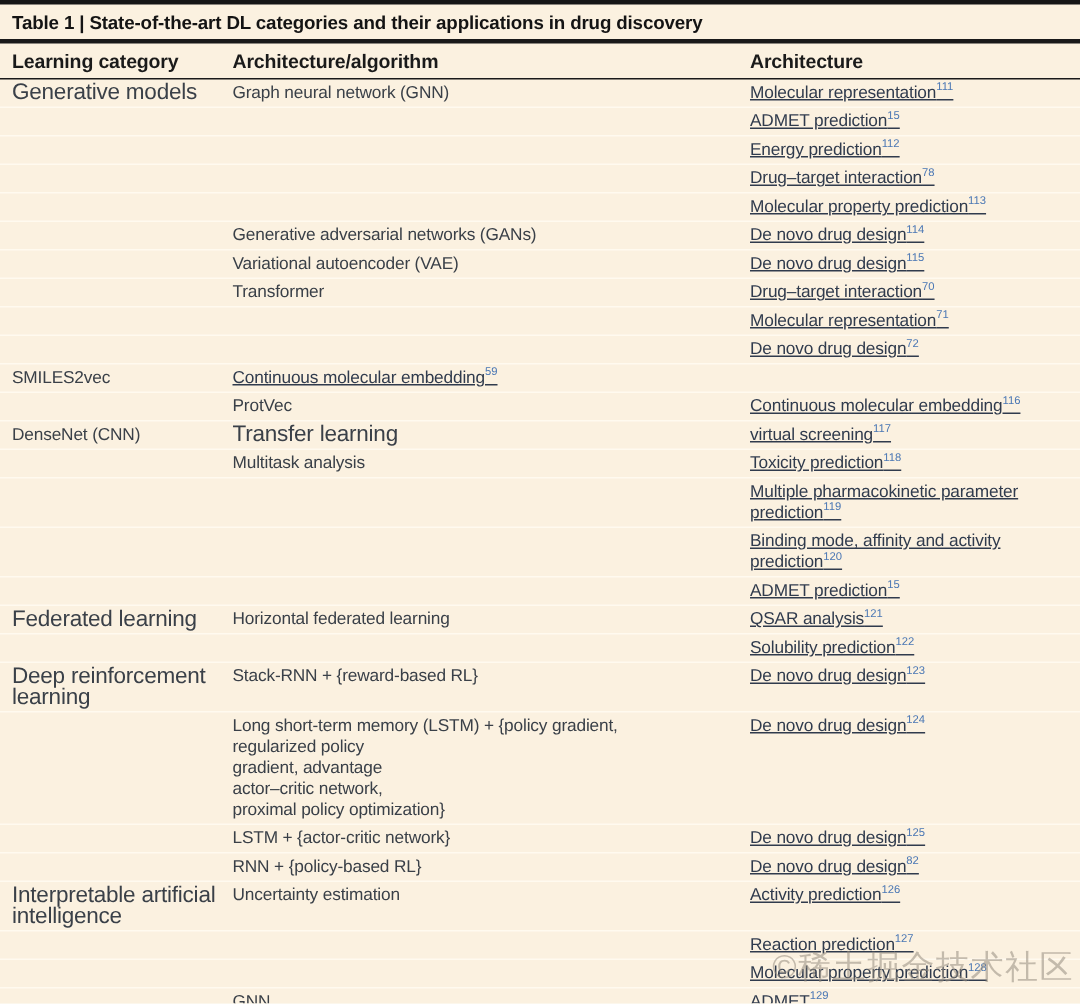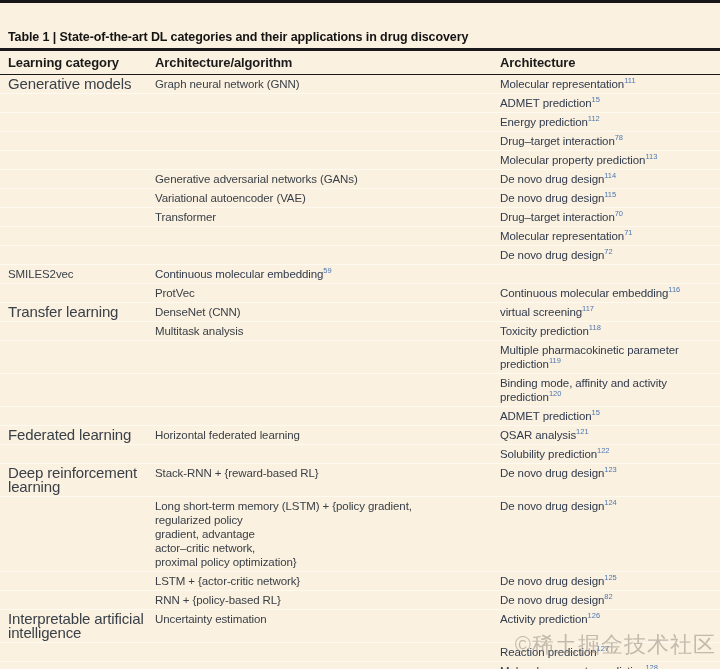--- a/index.html
+++ b/index.html
@@ -1,29 +1,29 @@
 <!DOCTYPE html>
 <html><head>
 <meta charset="utf-8">
 <style>
   html,body{margin:0;padding:0;}
   body{font-family:"Liberation Sans","DejaVu Sans",sans-serif;background:#ffffff;}
   #page{position:relative;width:720px;height:669px;background:#fbf1e0;overflow:hidden;}
   .top-bar{height:3px;background:#161616;width:100%;}
-  .title{font-size:12.5px;font-weight:bold;color:#141414;padding:5px 8px 4px 8px;letter-spacing:-0.1px;margin-top:22px;}
+  .title{font-size:12.5px;font-weight:bold;color:#141414;padding:5px 8px 4px 8px;letter-spacing:-0.1px;}
   .rule-thick{height:2.5px;background:#1a1a1a;width:100%;}
   .rule-thin{height:1.5px;background:#1a1a1a;width:100%;}
   .grid-row{display:grid;grid-template-columns:147px 345px 1fr;padding:0 6px 0 8px;box-sizing:border-box;}
   .header-row{padding-top:4px;padding-bottom:4px;}
   .header-cell{font-size:13px;font-weight:bold;color:#1a1a1a;letter-spacing:-0.1px;}
   .row{border-bottom:1px solid #fffaef;}
   .cell{font-size:11.5px;color:#3a4048;line-height:14px;padding:2px 4px 2px 0;letter-spacing:-0.1px;}
   .cell.cat{white-space:pre-line;font-size:15px;letter-spacing:-0.15px;}
   .cell.arch{white-space:pre-line;}
-  .cell.app{color:#303b4d;}
+  .cell.app{color:#303b4d;text-decoration:underline;}
   sup.ref{color:#4a77b4;font-size:7.5px;line-height:0;vertical-align:super;letter-spacing:0;}
   .watermark{position:absolute;top:630px;right:4px;font-size:22px;color:rgba(150,140,128,0.55);letter-spacing:1px;pointer-events:none;}
 </style>
 </head>
 <body>
 
 <div id="page">
   <div class="top-bar"></div>
 
   <div class="title">Table 1 | State-of-the-art DL categories and their applications in drug discovery</div>
@@ -92,22 +92,22 @@
       <div class="grid-row row">
         <div class="cell arch">SMILES2vec</div>
         <div class="cell app"><span>Continuous molecular embedding</span><sup class="ref">59</sup></div>
       </div>
       <div class="grid-row row">
         <div class="cell cat"></div>
         <div class="cell arch">ProtVec</div>
         <div class="cell app"><span>Continuous molecular embedding</span><sup class="ref">116</sup></div>
       </div>
       <div class="grid-row row">
+        <div class="cell arch">DenseNet (CNN)</div>
         <div class="cell cat">Transfer learning</div>
-        <div class="cell arch">DenseNet (CNN)</div>
         <div class="cell app"><span>virtual screening</span><sup class="ref">117</sup></div>
       </div>
       <div class="grid-row row">
         <div class="cell cat"></div>
         <div class="cell arch">Multitask analysis</div>
         <div class="cell app"><span>Toxicity prediction</span><sup class="ref">118</sup></div>
       </div>
       <div class="grid-row row">
         <div class="cell cat"></div>
         <div class="cell arch"></div>

